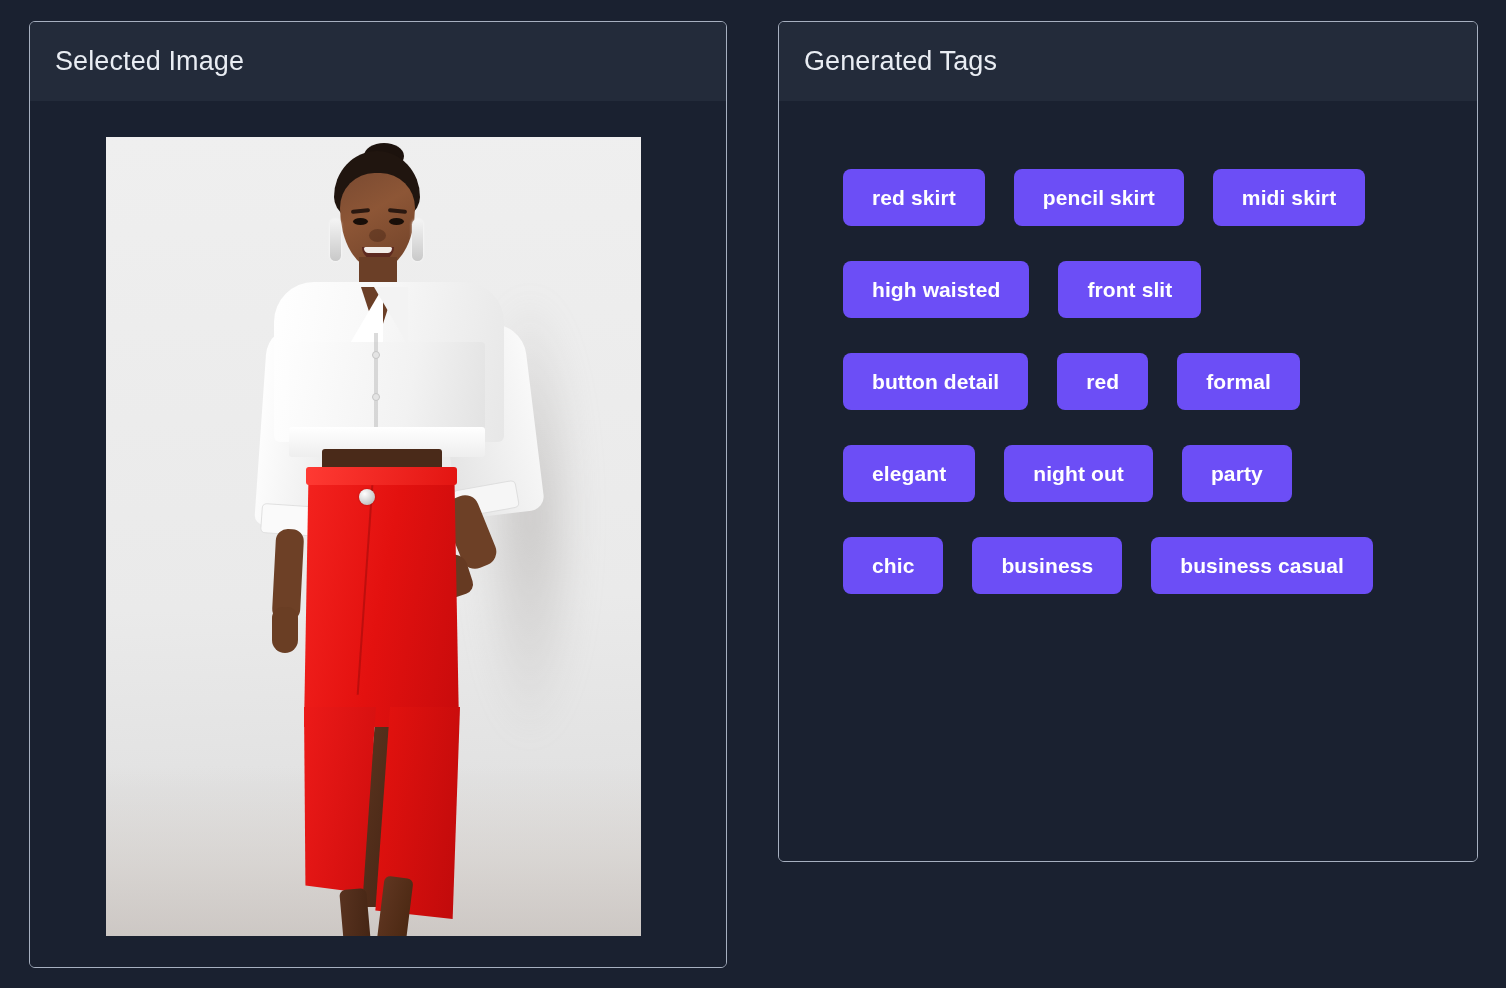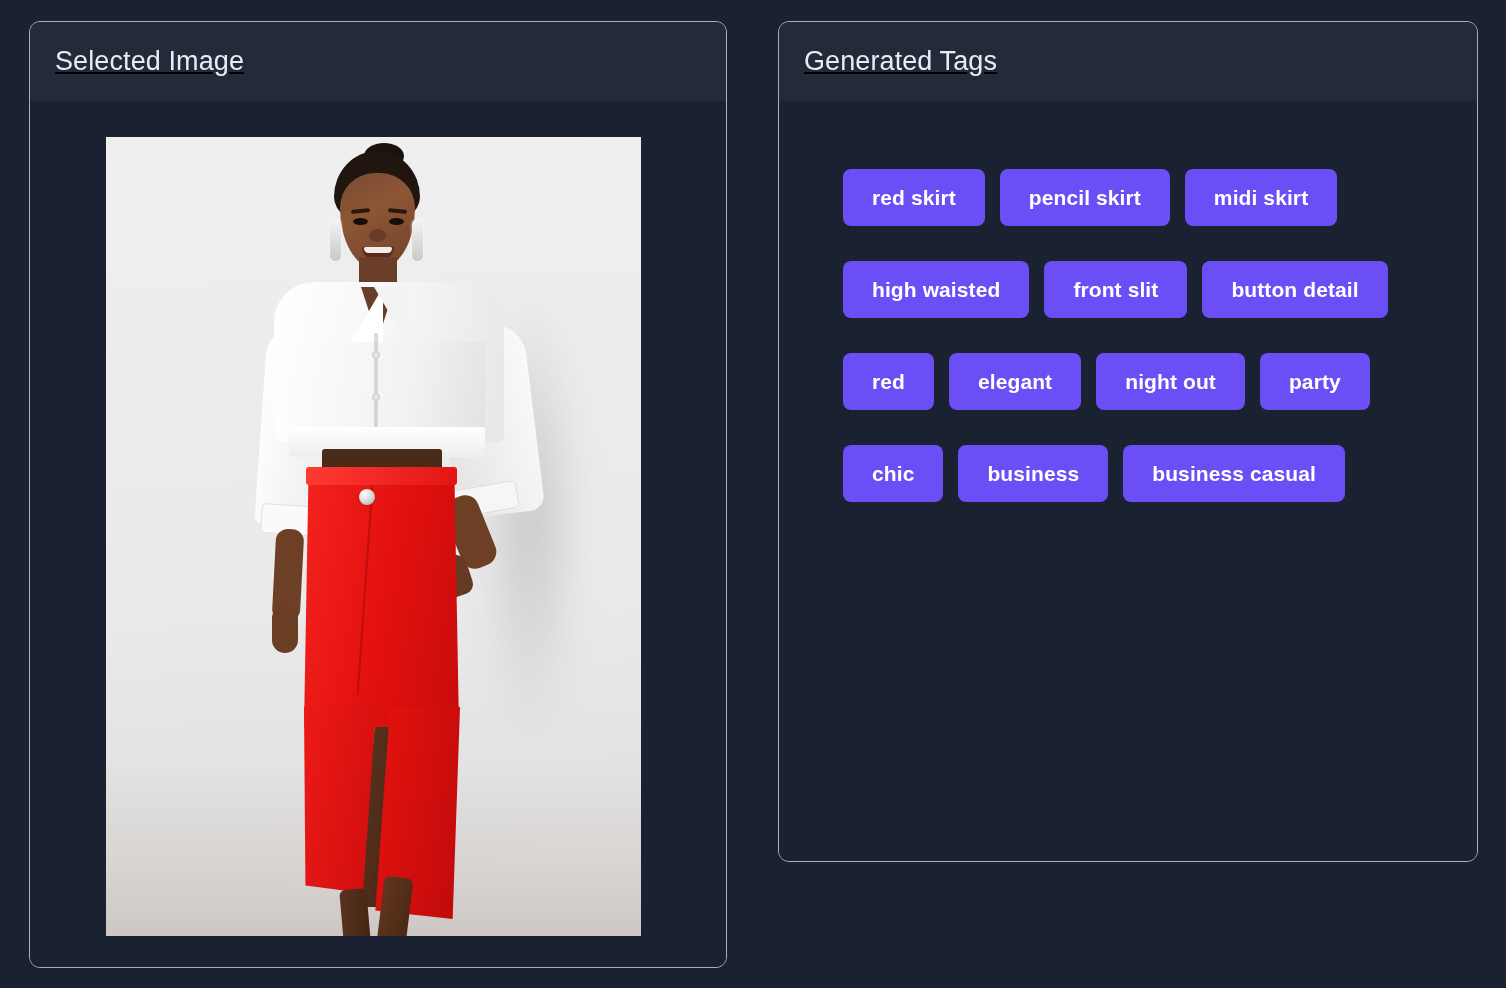--- a/index.html
+++ b/index.html
@@ -18,23 +18,22 @@
     width: 1506px;
     height: 988px;
     background: #1a2130;
   }
 
   
   .panel {
     position: absolute;
     background: #1a2130;
     border: 1px solid #a7b0c0;
-    border-radius: 11px;
+    border-radius: 6px;
     overflow: hidden;
-    text-decoration: underline;
   }
 
   .panel-left {
     left: 29px;
     top: 21px;
     width: 698px;
     height: 947px;
   }
 
   .panel-right {
@@ -345,21 +344,21 @@
 
   
   .tags-area {
     position: absolute;
     left: 64px;
     top: 68px;
     width: 560px;
     display: flex;
     flex-wrap: wrap;
     align-content: flex-start;
-    gap: 35px 15px;
+    gap: 35px 29px;
   }
 
   .tag {
     display: inline-flex;
     align-items: center;
     justify-content: center;
     height: 57px;
     padding: 0 29px;
     background: #6c4ef6;
     color: #ffffff;
@@ -448,20 +447,21 @@
     </div>
     <div class="panel-body">
       <div class="tags-area" id="tags-area">
           <span class="tag">red skirt</span>
           <span class="tag">pencil skirt</span>
           <span class="tag">midi skirt</span>
           <span class="tag">high waisted</span>
           <span class="tag">front slit</span>
           <span class="tag">button detail</span>
           <span class="tag">red</span>
+          <span class="tag">formal</span>
           <span class="tag">elegant</span>
           <span class="tag">night out</span>
           <span class="tag">party</span>
           <span class="tag">chic</span>
           <span class="tag">business</span>
           <span class="tag">business casual</span>
         </div>
     </div>
   </section>
 

